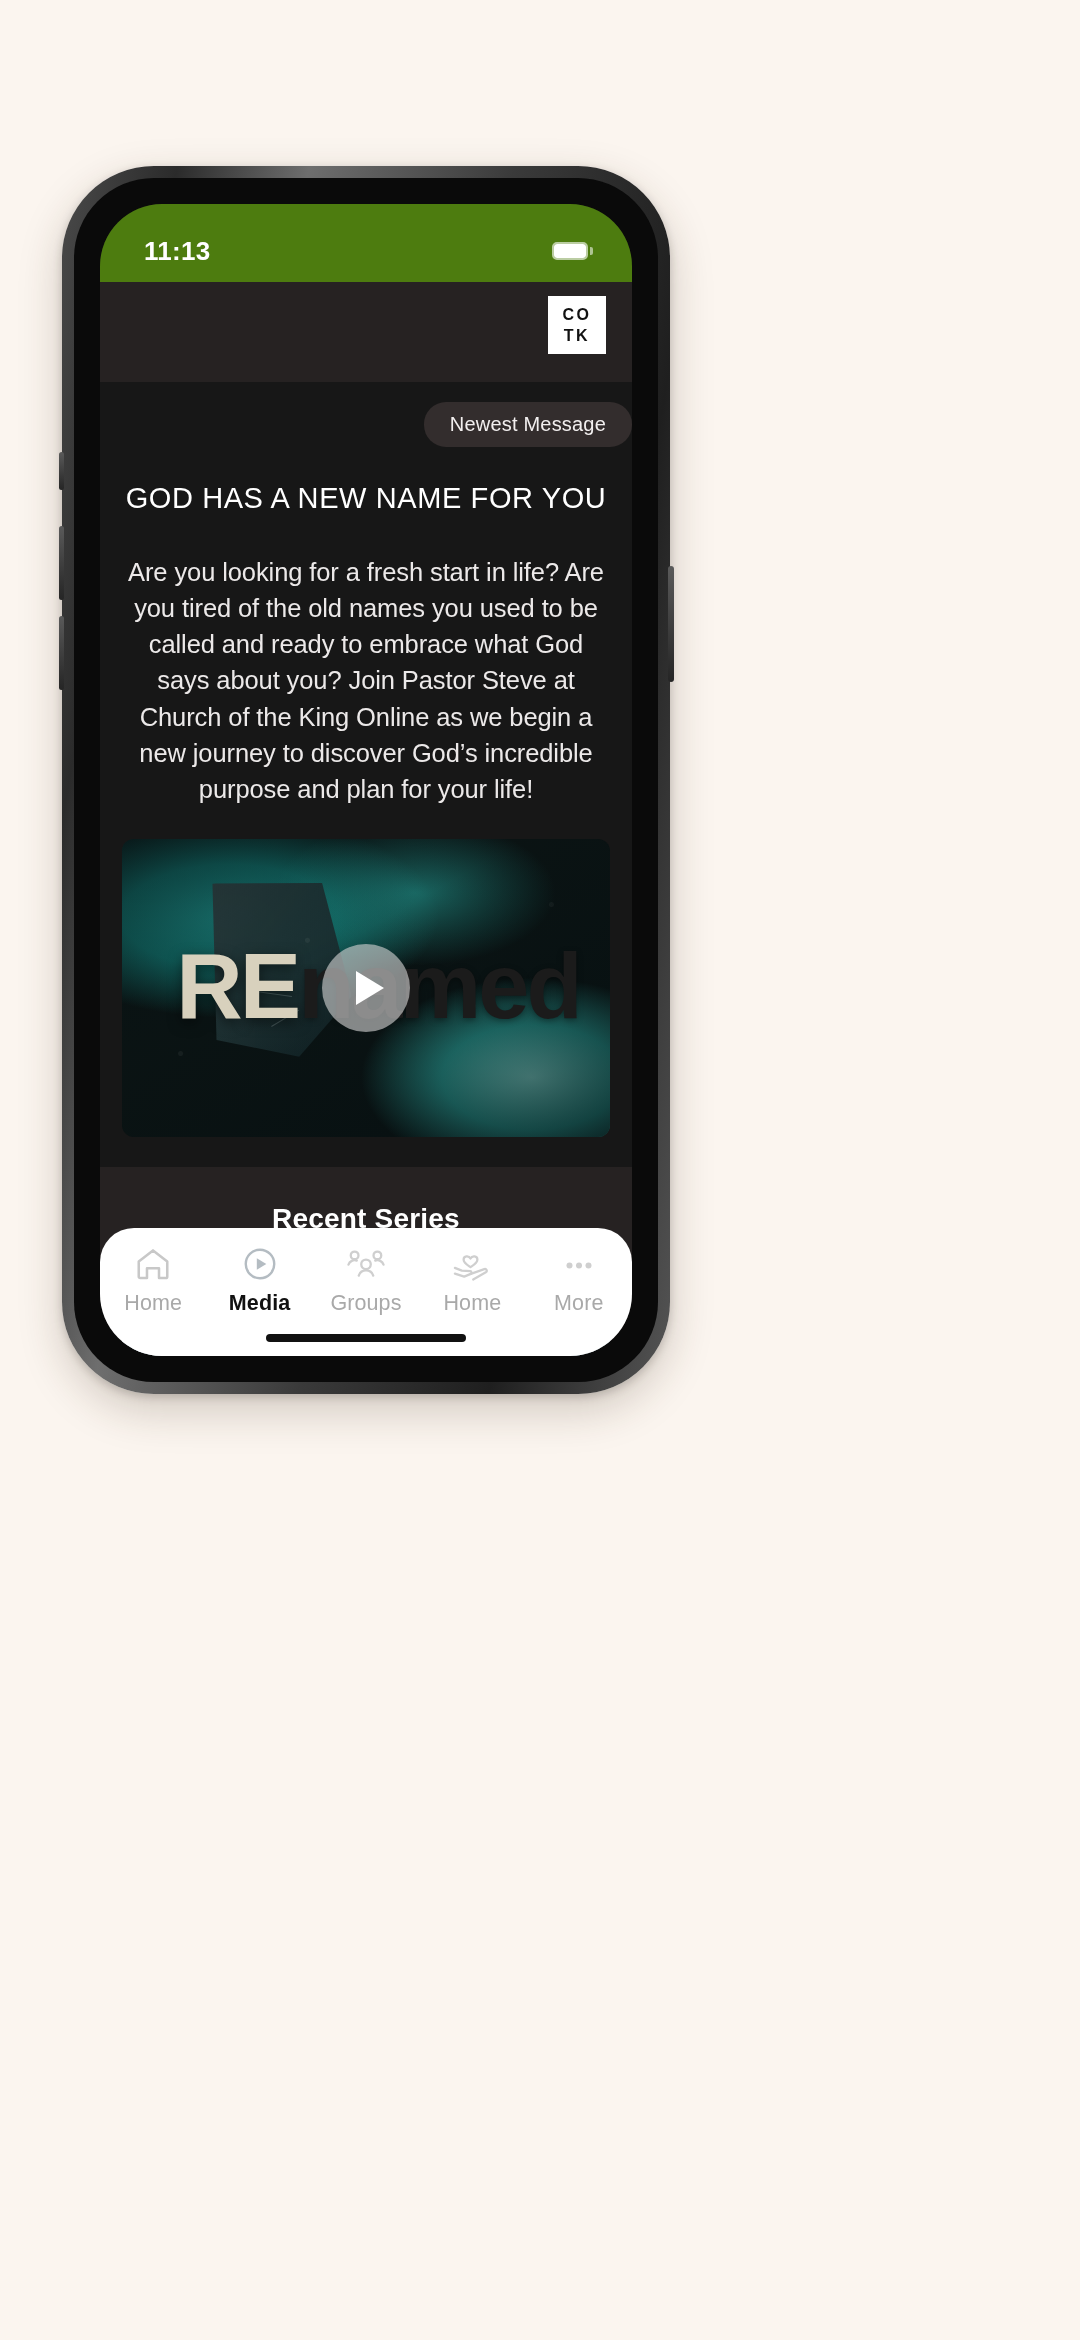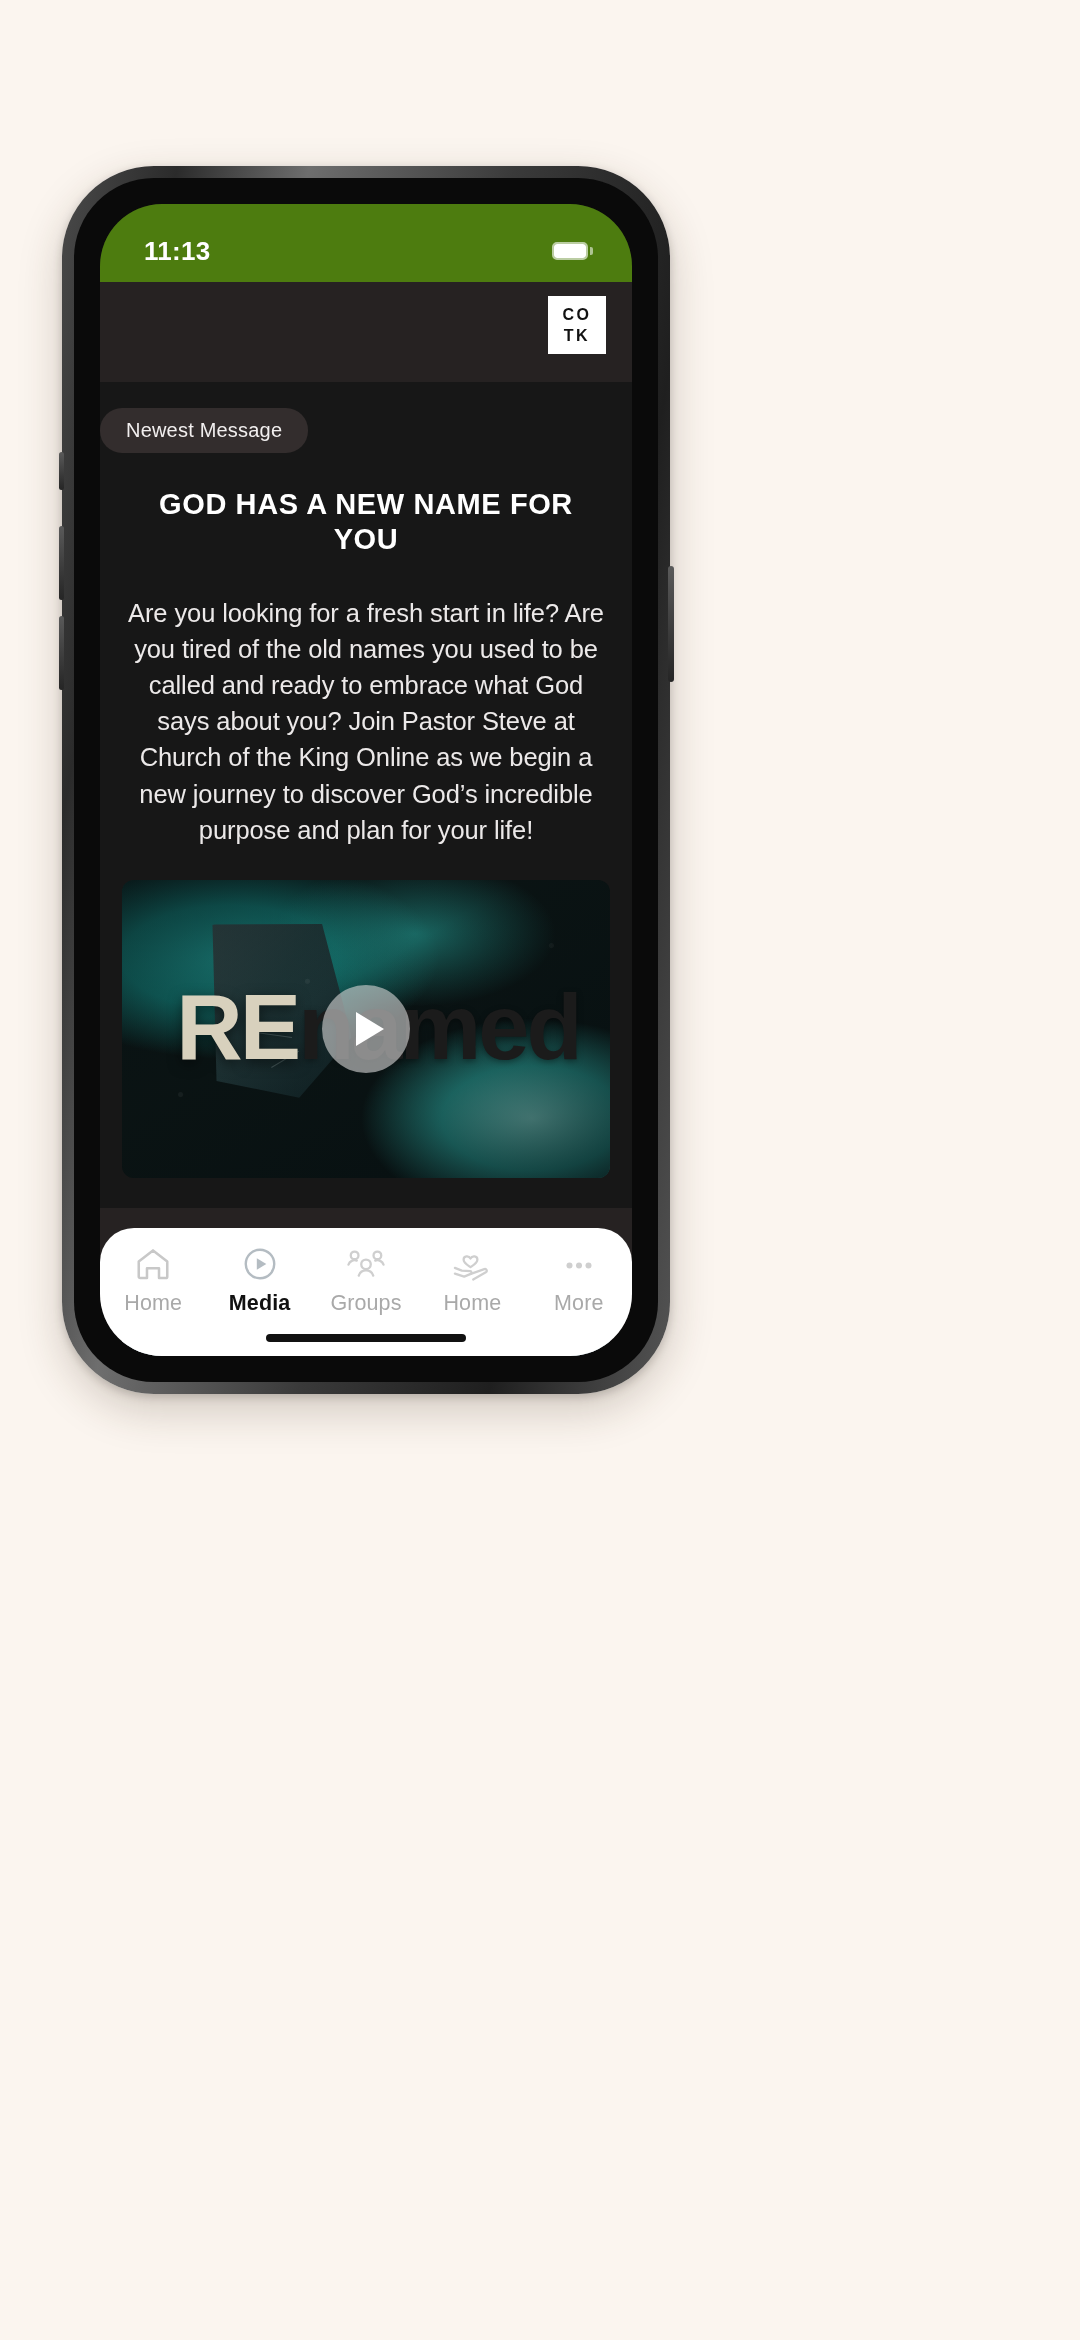--- a/index.html
+++ b/index.html
@@ -78,29 +78,29 @@
     font-family:"Liberation Sans", sans-serif;
   }
   #cotk-logo span.l2{ margin-top:5px; }
 
   
   #content{
     position:absolute; top:178px; left:0; right:0; bottom:0;
     background:#171717; overflow:hidden;
   }
 
-  #newest-pill-wrap{ text-align:left; padding-top:26px; }
+  #newest-pill-wrap{ text-align:right; padding-top:20px; }
   #newest-pill{
     display:inline-block; background:#332d2d; color:#f2efef;
     font-size:20px; padding:11px 26px; border-radius:22px;
     letter-spacing:.2px;
   }
 
   #message-title{
-    color:#fff; text-align:center; font-weight:bold;
+    color:#fff; text-align:center; font-weight:normal;
     font-size:29px; letter-spacing:.6px;
     margin:34px 24px 0 24px; line-height:1.2;
   }
 
   #message-body{
     color:#ece9e9; text-align:center;
     font-size:25.5px; line-height:1.42;
     margin:38px 22px 0 22px;
     letter-spacing:-.1px;
   }

